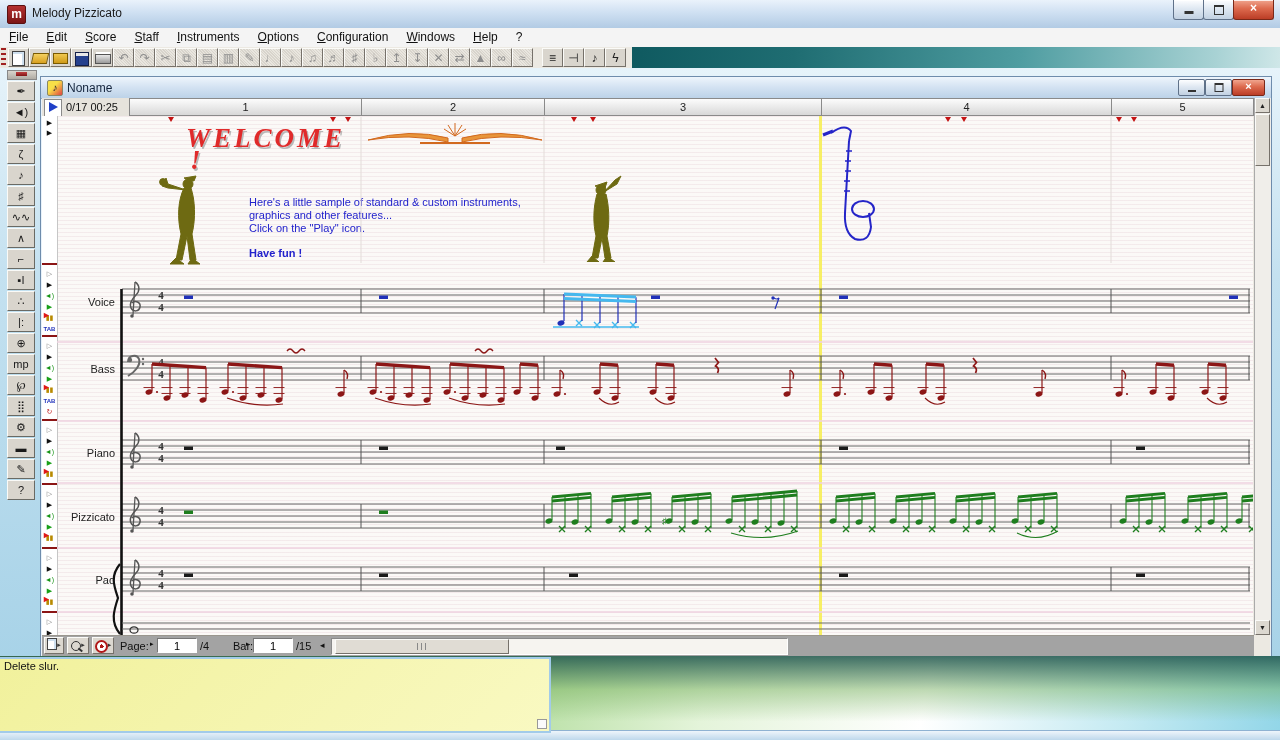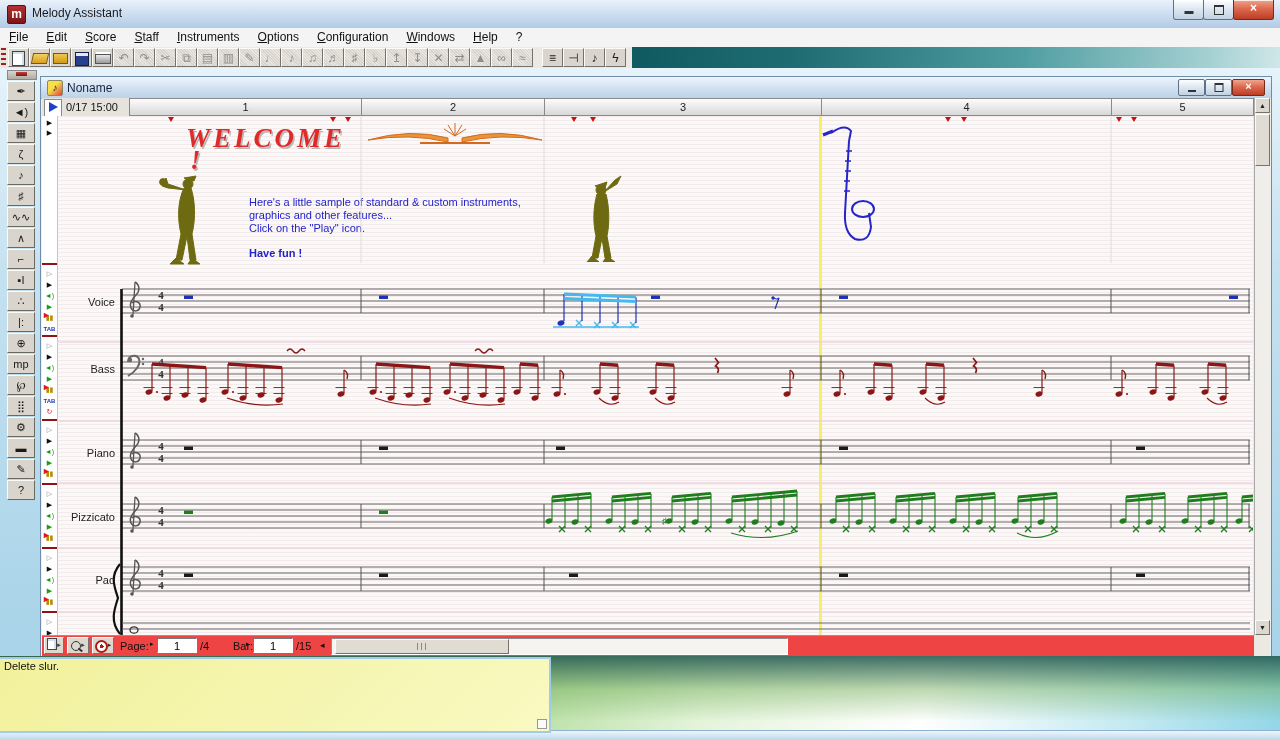--- a/index.html
+++ b/index.html
@@ -83,21 +83,21 @@
   .sc-arrow{position:absolute;left:0;font-size:9px;color:#e01818;line-height:9px;}
   #cursor{top:0;width:3px;height:519px;background:#f6ee58;opacity:.92;}
   .mk{position:absolute;top:1px;width:0;height:0;border-left:3.5px solid transparent;
       border-right:3.5px solid transparent;border-top:5px solid #c41414;}
   
   .w-title{font-family:"Liberation Serif",serif;font-style:italic;font-weight:bold;font-size:27px;
     color:#e02a2a;letter-spacing:3px;text-shadow:1.5px 1.5px 0 #b8b8b8;}
   .w-info{font-size:11px;color:#111;line-height:12px;}
   .w-blue{font-size:11px;color:#2222cc;line-height:13px;}
   
-  #docbottom{left:1px;top:558px;width:1212px;height:20px;background:#ef4444;border-top:1px solid #9a968e;}
+  #docbottom{left:1px;top:558px;width:1212px;height:20px;background:#a3a3a3;border-top:1px solid #9a968e;}
   .bb{position:absolute;top:1px;height:17px;background:#dcd8d0;border:1px solid;
       border-color:#fbfbf8 #76716a #76716a #fbfbf8;box-sizing:border-box;font-size:10px;
       text-align:center;color:#222;}
   .bb small{font-size:7px;color:#333;}
   .bb-label{position:absolute;top:4px;font-size:11px;color:#111;}
   .numin{position:absolute;top:2px;width:38px;height:13px;border:1px solid;
     border-color:#777 #fff #fff #777;background:#fff;font-size:11px;text-align:center;
     font-family:"Liberation Sans",sans-serif;padding:0;}
   .ic-mag{width:8px;height:8px;border:1.5px solid #333;border-radius:50%;position:relative;top:2px;}
   .ic-mag::after{content:'';position:absolute;left:6px;top:7px;width:5px;height:1.5px;background:#333;transform:rotate(40deg);}
@@ -126,21 +126,21 @@
   #tooltip .grip{position:absolute;right:2px;bottom:2px;width:8px;height:8px;background:#fafafa;border:1px solid #999;}
   u{text-decoration:underline;}
 </style>
 </head>
 <body>
 
 <div id="root">
 
   <div id="titlebar" class="abs">
     <div id="app-icon" class="abs">m</div>
-    <div id="app-title" class="abs">Melody Assistant</div>
+    <div id="app-title" class="abs">Melody Pizzicato</div>
     <div class="wb" style="right:76px;width:29px;">
         <span class="g-min"></span>
       </div>
     <div class="wb" style="right:46px;width:29px;">
         <span class="g-max"></span>
       </div>
     <div class="wb close" style="right:6px;width:39px;">
         <span class="g-x">×</span>
       </div>
   </div>
@@ -195,21 +195,21 @@
         </div>
       <div class="dwb close" style="right:6px;width:31px;">
           <span class="g-x">×</span>
         </div>
     </div>
 
     <div id="transport" class="abs">
       <div id="play-btn" class="abs">
           <span></span>
         </div>
-      <div id="counter" class="abs">0/17 15:00</div>
+      <div id="counter" class="abs">0/17 00:25</div>
       <div id="ruler" class="abs">
         <span id="ruler-start" class="abs">▶1</span>
       <div class="rc" style="left: 0px; width: 231px;">1</div>
           <div class="rc" style="left: 232px; width: 182px;">2</div>
           <div class="rc" style="left: 415px; width: 276px;">3</div>
           <div class="rc" style="left: 692px; width: 289px;">4</div>
           <div class="rc" style="left: 982px; width: 141px;">5</div>
         </div>
     </div>
 

